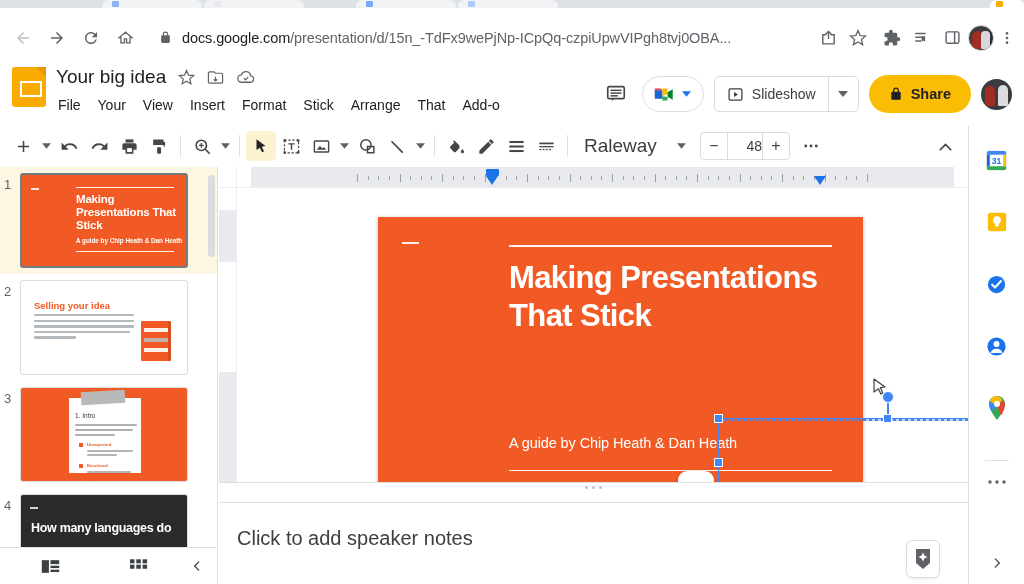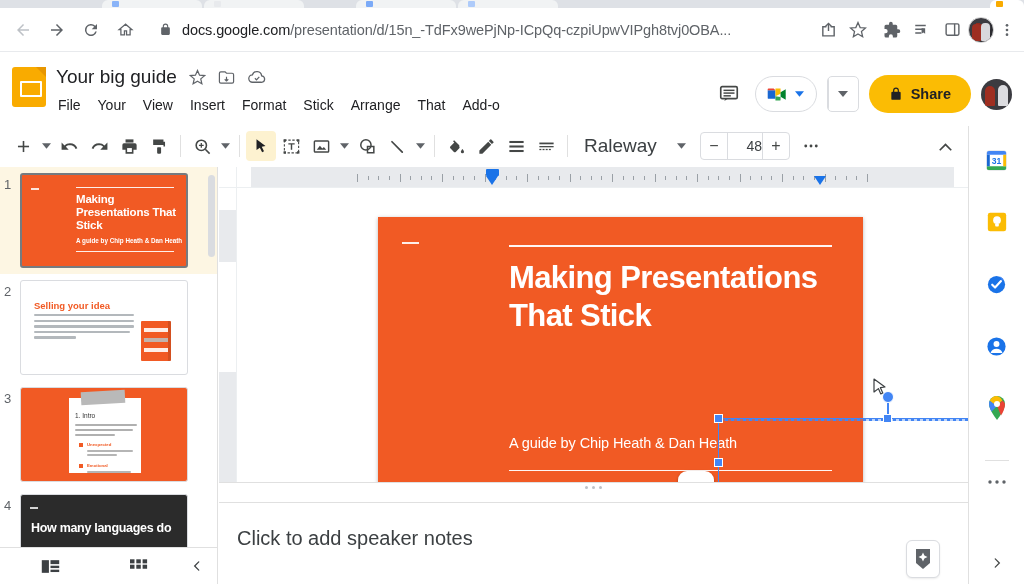--- a/index.html
+++ b/index.html
@@ -19,21 +19,21 @@
     background: #dee1e6;
   }
   .tabstrip-tab {
     position: absolute; top: 0; height: 8px; background: #f1f3f4;
     border-top-left-radius: 6px; border-top-right-radius: 6px;
   }
   .tabstrip-tab.active { background: #fff; }
   .tab-fav { position: absolute; top: 1px; width: 7px; height: 6px; border-radius: 1px; }
 
   #browser-toolbar {
-    position: absolute; top: 8px; left: 0; width: 1024px; height: 44px;
+    position: absolute; top: 16px; left: 0; width: 1024px; height: 44px;
     background: #fff; display: flex; align-items: center;
     border-bottom: 1px solid #e8eaed;
   }
   .nav-btn {
     width: 30px; height: 30px; margin-left: 4px;
     display: flex; align-items: center; justify-content: center;
     border-radius: 50%; color: #5f6368; flex: none;
   }
   .nav-btn:first-child { margin-left: 8px; }
   .nav-btn.disabled { color: #bdc1c6; }
@@ -433,21 +433,21 @@
   </div>
 </div>
 
 <div id="slides-header">
   <div id="docs-logo">
       <div class="fold"></div>
     </div>
 
   <div id="header-titleblock">
     <div id="title-row">
-      <span id="doc-title">Your big guide</span>
+      <span id="doc-title">Your big idea</span>
       <span class="title-icon">
         <svg width="17" height="17" viewBox="0 0 24 24">
             <path d="m12 17.3 6.2 3.7-1.6-7 5.4-4.7-7.1-.6L12 2 9.1 8.7 2 9.3l5.4 4.7-1.6 7z" fill="none" stroke="currentColor" stroke-width="1.7"></path>
           </svg>
       </span>
       <span class="title-icon">
         <svg width="17" height="17" viewBox="0 0 24 24">
             <path d="M10 4H4a2 2 0 0 0-2 2v12a2 2 0 0 0 2 2h16a2 2 0 0 0 2-2V8a2 2 0 0 0-2-2h-8z" fill="none" stroke="currentColor" stroke-width="1.7"></path>
             <path d="M12 11v6m0-6 2.5 2.5M12 11 9.5 13.5" stroke="currentColor" stroke-width="1.6" fill="none" transform="rotate(180 12 14)"></path>
           </svg>
@@ -494,20 +494,29 @@
         </svg>
       </span>
       <span>
         <svg width="9" height="6" viewBox="0 0 10 6">
             <path d="M0 0h10L5 6z" fill="#1a73e8"></path>
           </svg>
       </span>
     </div>
 
     <div id="slideshow-group">
+      <div id="slideshow-btn">
+        <span>
+          <svg width="17" height="17" viewBox="0 0 24 24">
+              <rect x="3" y="4" width="18" height="16" rx="1.5" fill="none" stroke="currentColor" stroke-width="1.8"></rect>
+              <path d="M10 8.5 15.5 12 10 15.5z" fill="currentColor"></path>
+            </svg>
+        </span>
+        <span>Slideshow</span>
+      </div>
       <div id="slideshow-caret">
         <svg width="10" height="6" viewBox="0 0 10 6">
             <path d="M0 0h10L5 6z" fill="#5f6368"></path>
           </svg>
       </div>
     </div>
 
     <div id="share-btn">
       <span>
         <svg width="14" height="14" viewBox="0 0 24 24">

